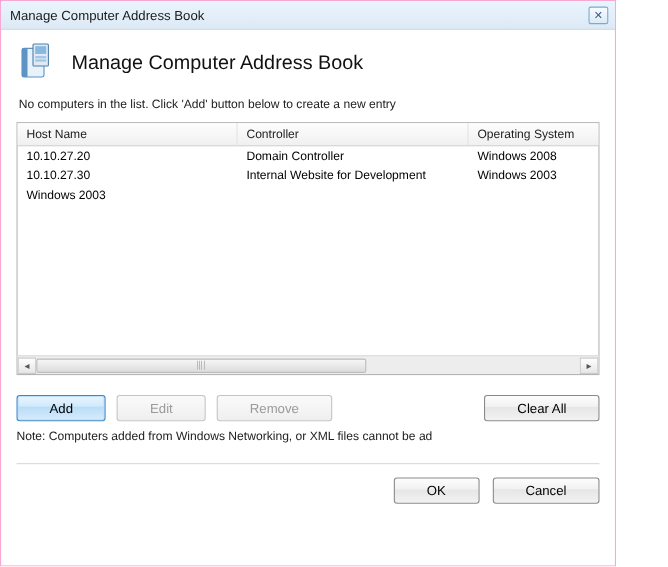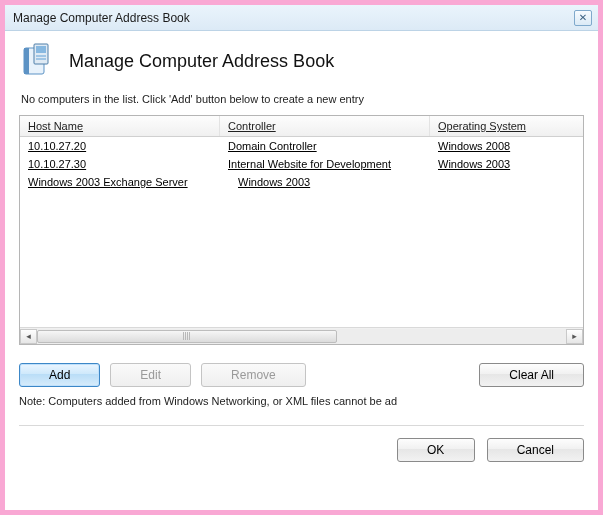--- a/index.html
+++ b/index.html
@@ -6,23 +6,23 @@
   html, body { margin: 0; padding: 0; }
   body {
     font-family: "Segoe UI", Tahoma, sans-serif;
     font-size: 12px;
     background: #fff;
     width: 607px;
     height: 515px;
     overflow: hidden;
   }
   .window {
-    width: 603px;
+    width: 560px;
     height: 515px;
-    border: 5px solid #f9a8d4;
+    border: 1px solid #f9a8d4;
     background: #fff;
     display: flex;
     flex-direction: column;
     box-shadow: 0 0 0 1px rgba(255,255,255,0.4) inset;
   }
   .titlebar {
     height: 26px;
     background: linear-gradient(to bottom, #eaf4fc, #dceaf6);
     border-bottom: 1px solid #bcd3e6;
     display: flex;
@@ -89,21 +89,20 @@
     background: linear-gradient(to bottom, #fdfdfd, #f0f0f0);
     border-bottom: 1px solid #d0d0d0;
     font-size: 11px;
     color: #222;
   }
   .thead .col, .trow .cell {
     padding: 4px 8px;
     overflow: hidden;
     white-space: nowrap;
     text-overflow: ellipsis;
-    text-decoration: underline;
   }
   .thead .col {
     border-right: 1px solid #e3e3e3;
   }
   .thead .col:last-child { border-right: none; }
   .col-host { width: 200px; }
   .col-desc { width: 210px; }
   .col-os   { flex: 1; }
   .tbody {
     flex: 1;
@@ -247,21 +246,20 @@
             <div class="cell col-host">10.10.27.20</div>
             <div class="cell col-desc">Domain Controller</div>
             <div class="cell col-os">Windows 2008</div>
           </div>
           <div class="trow">
             <div class="cell col-host">10.10.27.30</div>
             <div class="cell col-desc">Internal Website for Development</div>
             <div class="cell col-os">Windows 2003</div>
           </div>
           <div class="trow">
-            <div class="cell col-desc">Windows 2003 Exchange Server</div>
             <div class="cell col-os">Windows 2003</div>
           </div>
         </div>
       <div class="hscroll">
         <div class="arrow">◂</div>
         <div class="track">
           <div class="thumb">
               <div class="grip"></div>
             </div>
         </div>

